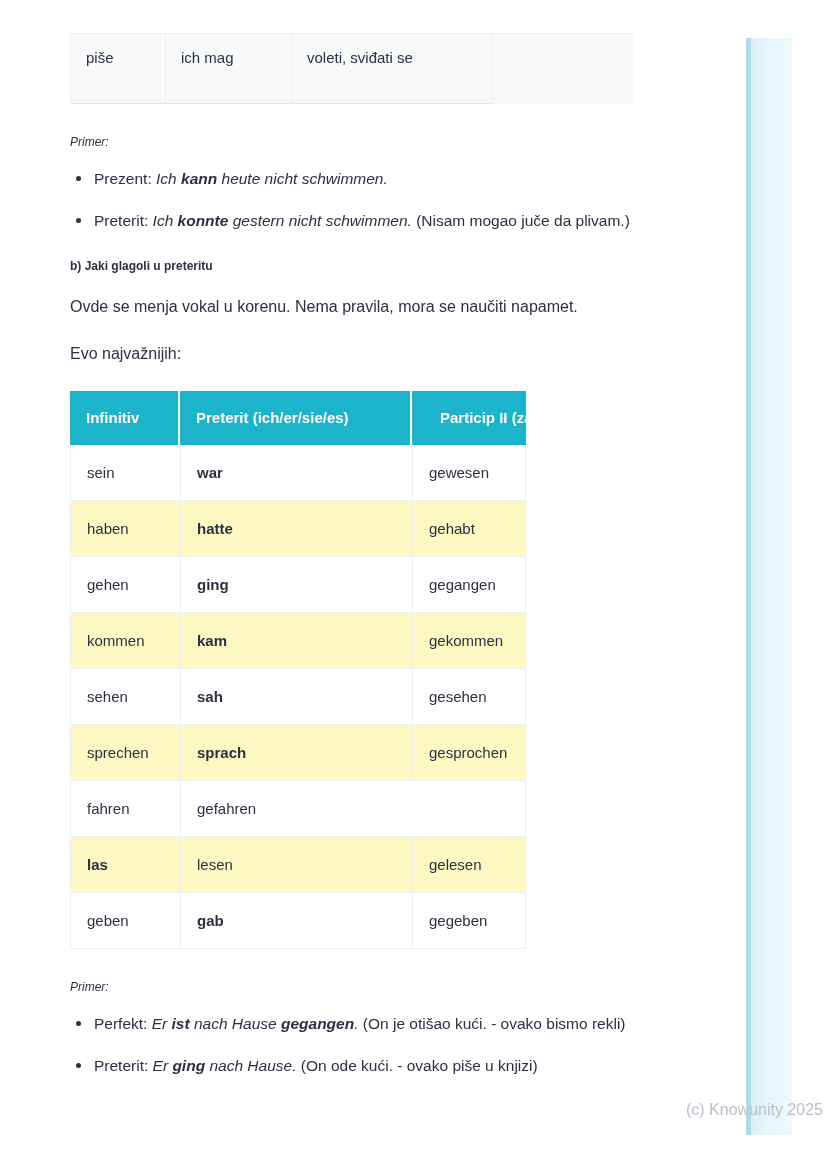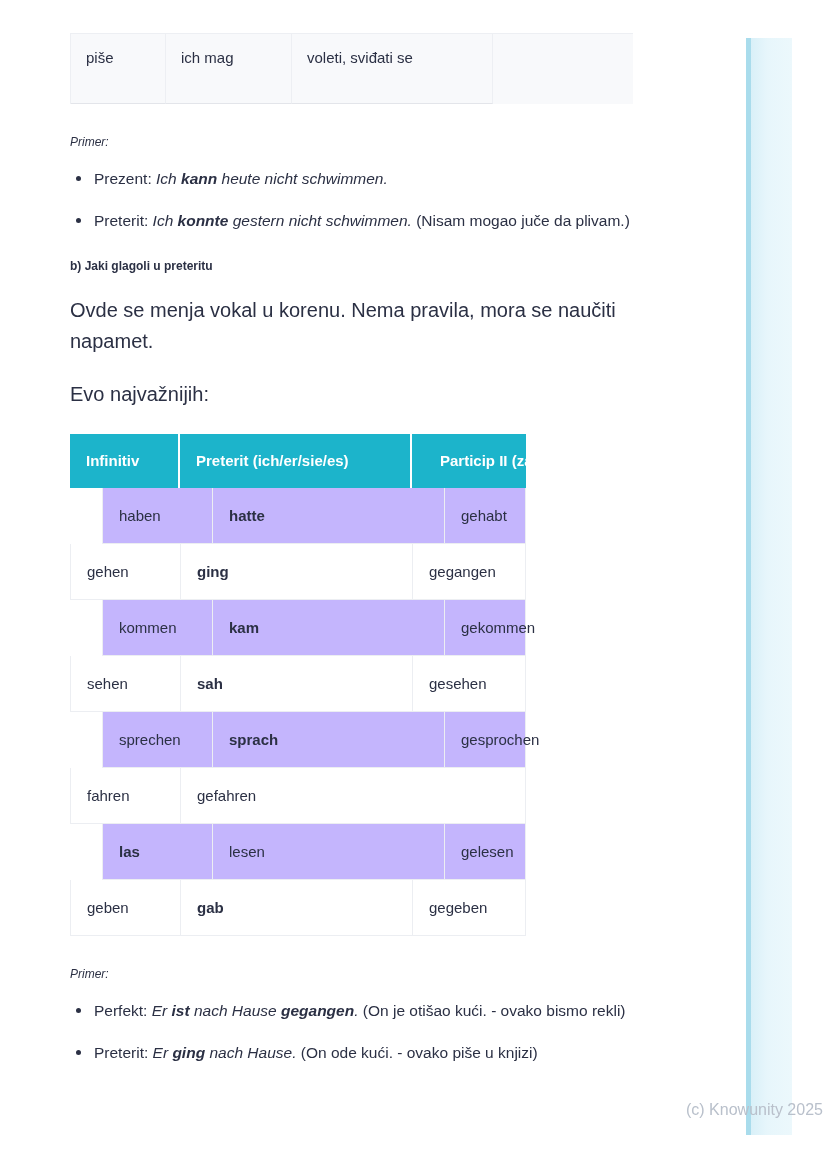--- a/index.html
+++ b/index.html
@@ -42,21 +42,21 @@
     font-size: 15.5px;
     line-height: 1.55;
   }
   ul.bullets li::before {
     content: "";
     position: absolute; left: 6px; top: 9px;
     width: 5px; height: 5px; border-radius: 50%;
     background: #2b3044;
   }
   .section-heading { font-size: 12px; font-weight: bold; margin: 26px 0 0 0; }
-  .body-text { font-size: 20px; margin: 22px 0 0 0; line-height: 1.55; }
+  .body-text { font-size: 16px; margin: 22px 0 0 0; line-height: 1.55; }
   .seg-b { font-weight: bold; }
   .seg-i { font-style: italic; }
   
   .verbs-table { margin-top: 24px; width: 456px; }
   .vt-header {
     display: grid;
     grid-template-columns: 110px 232px 221px;
     background: #1cb4cb;
   }
   .vt-hcell {
@@ -68,21 +68,21 @@
   }
   .vt-hcell:last-child { border-right: none; margin-left: 12px; }
   .vt-row {
     display: grid;
     grid-template-columns: 110px 232px 221px;
     background: #ffffff;
     border-bottom: 1px solid #eceef2;
     border-left: 1px solid #eceef2;
     border-right: 1px solid #eceef2;
   }
-  .vt-row.alt { background: #c4b5fd; margin-left: 32px; }
+  .vt-row.alt { background: #fef9c3; }
   .vt-cell {
     padding: 19px 16px;
     font-size: 15px;
     line-height: 17px;
     border-right: 1px solid #eceef2;
     box-sizing: border-box;
   }
   .vt-cell:last-child { border-right: none; }
   .vt-cell.bold { font-weight: bold; }
   
@@ -129,20 +129,25 @@
 
   <p class="body-text">Evo najvažnijih:</p>
 
   <div class="verbs-table">
     <div class="vt-header">
         <div class="vt-hcell">Infinitiv</div>
         <div class="vt-hcell">Preterit (ich/er/sie/es)</div>
         <div class="vt-hcell">Particip II (za perfekt)</div>
       </div>
     <div>
+        <div class="vt-row">
+          <div class="vt-cell">sein</div>
+          <div class="vt-cell bold">war</div>
+          <div class="vt-cell">gewesen</div>
+        </div>
         <div class="vt-row alt">
           <div class="vt-cell">haben</div>
           <div class="vt-cell bold">hatte</div>
           <div class="vt-cell">gehabt</div>
         </div>
         <div class="vt-row">
           <div class="vt-cell">gehen</div>
           <div class="vt-cell bold">ging</div>
           <div class="vt-cell">gegangen</div>
         </div>

